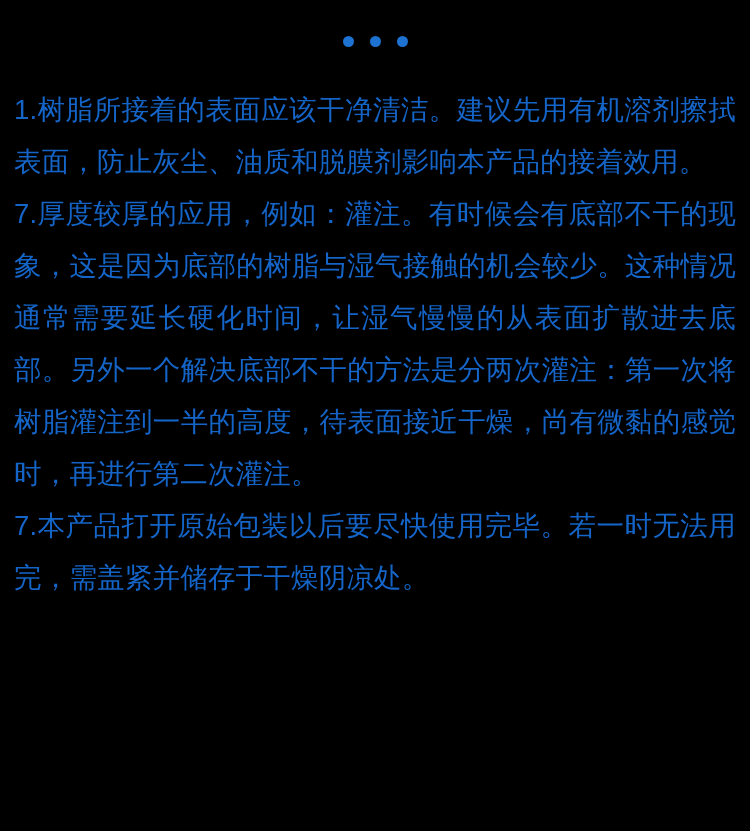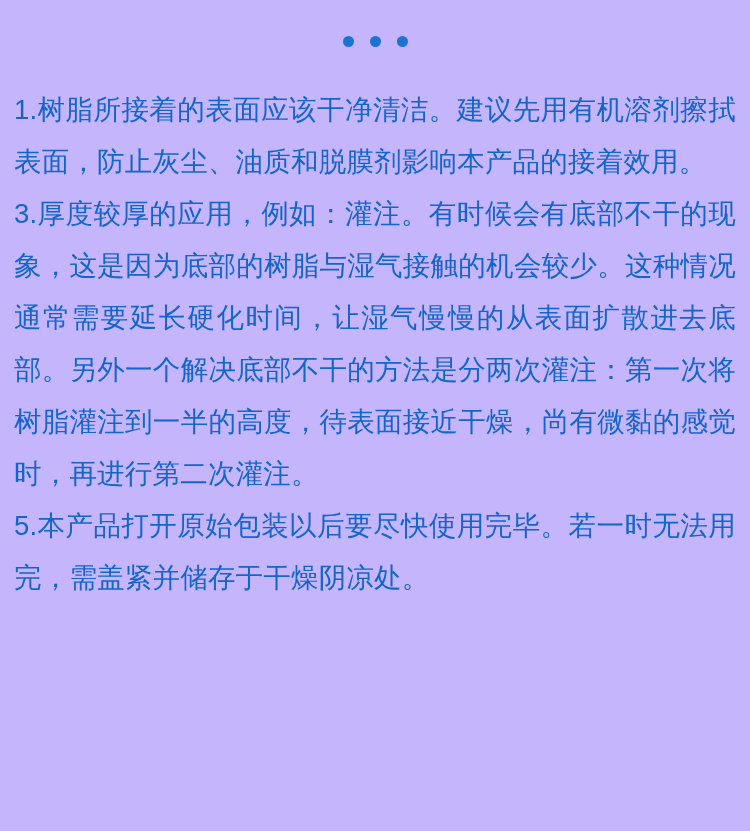--- a/index.html
+++ b/index.html
@@ -10,21 +10,21 @@
     width: 750px;
     height: 831px;
     background: #b9ddfb;
     font-family: "Liberation Sans", sans-serif;
     overflow: hidden;
   }
   .page {
     position: relative;
     width: 750px;
     height: 831px;
-    background: #c4b5fd;
+    background: #000000;
     box-sizing: border-box;
     padding: 0 14px;
   }
   .dots {
     display: flex;
     justify-content: center;
     align-items: center;
     gap: 16px;
     height: 82px;
   }
@@ -54,17 +54,17 @@
 <div class="page">
 
   <div class="dots">
     <span class="dot"></span>
     <span class="dot"></span>
     <span class="dot"></span>
   </div>
 
   <div class="content">
     <p class="para">1.树脂所接着的表面应该干净清洁。建议先用有机溶剂擦拭表面，防止灰尘、油质和脱膜剂影响本产品的接着效用。</p>
-    <p class="para">3.厚度较厚的应用，例如：灌注。有时候会有底部不干的现象，这是因为底部的树脂与湿气接触的机会较少。这种情况通常需要延长硬化时间，让湿气慢慢的从表面扩散进去底部。另外一个解决底部不干的方法是分两次灌注：第一次将树脂灌注到一半的高度，待表面接近干燥，尚有微黏的感觉时，再进行第二次灌注。</p>
-    <p class="para">5.本产品打开原始包装以后要尽快使用完毕。若一时无法用完，需盖紧并储存于干燥阴凉处。</p>
+    <p class="para">7.厚度较厚的应用，例如：灌注。有时候会有底部不干的现象，这是因为底部的树脂与湿气接触的机会较少。这种情况通常需要延长硬化时间，让湿气慢慢的从表面扩散进去底部。另外一个解决底部不干的方法是分两次灌注：第一次将树脂灌注到一半的高度，待表面接近干燥，尚有微黏的感觉时，再进行第二次灌注。</p>
+    <p class="para">7.本产品打开原始包装以后要尽快使用完毕。若一时无法用完，需盖紧并储存于干燥阴凉处。</p>
   </div>
 
 </div>
 
 </body></html>

